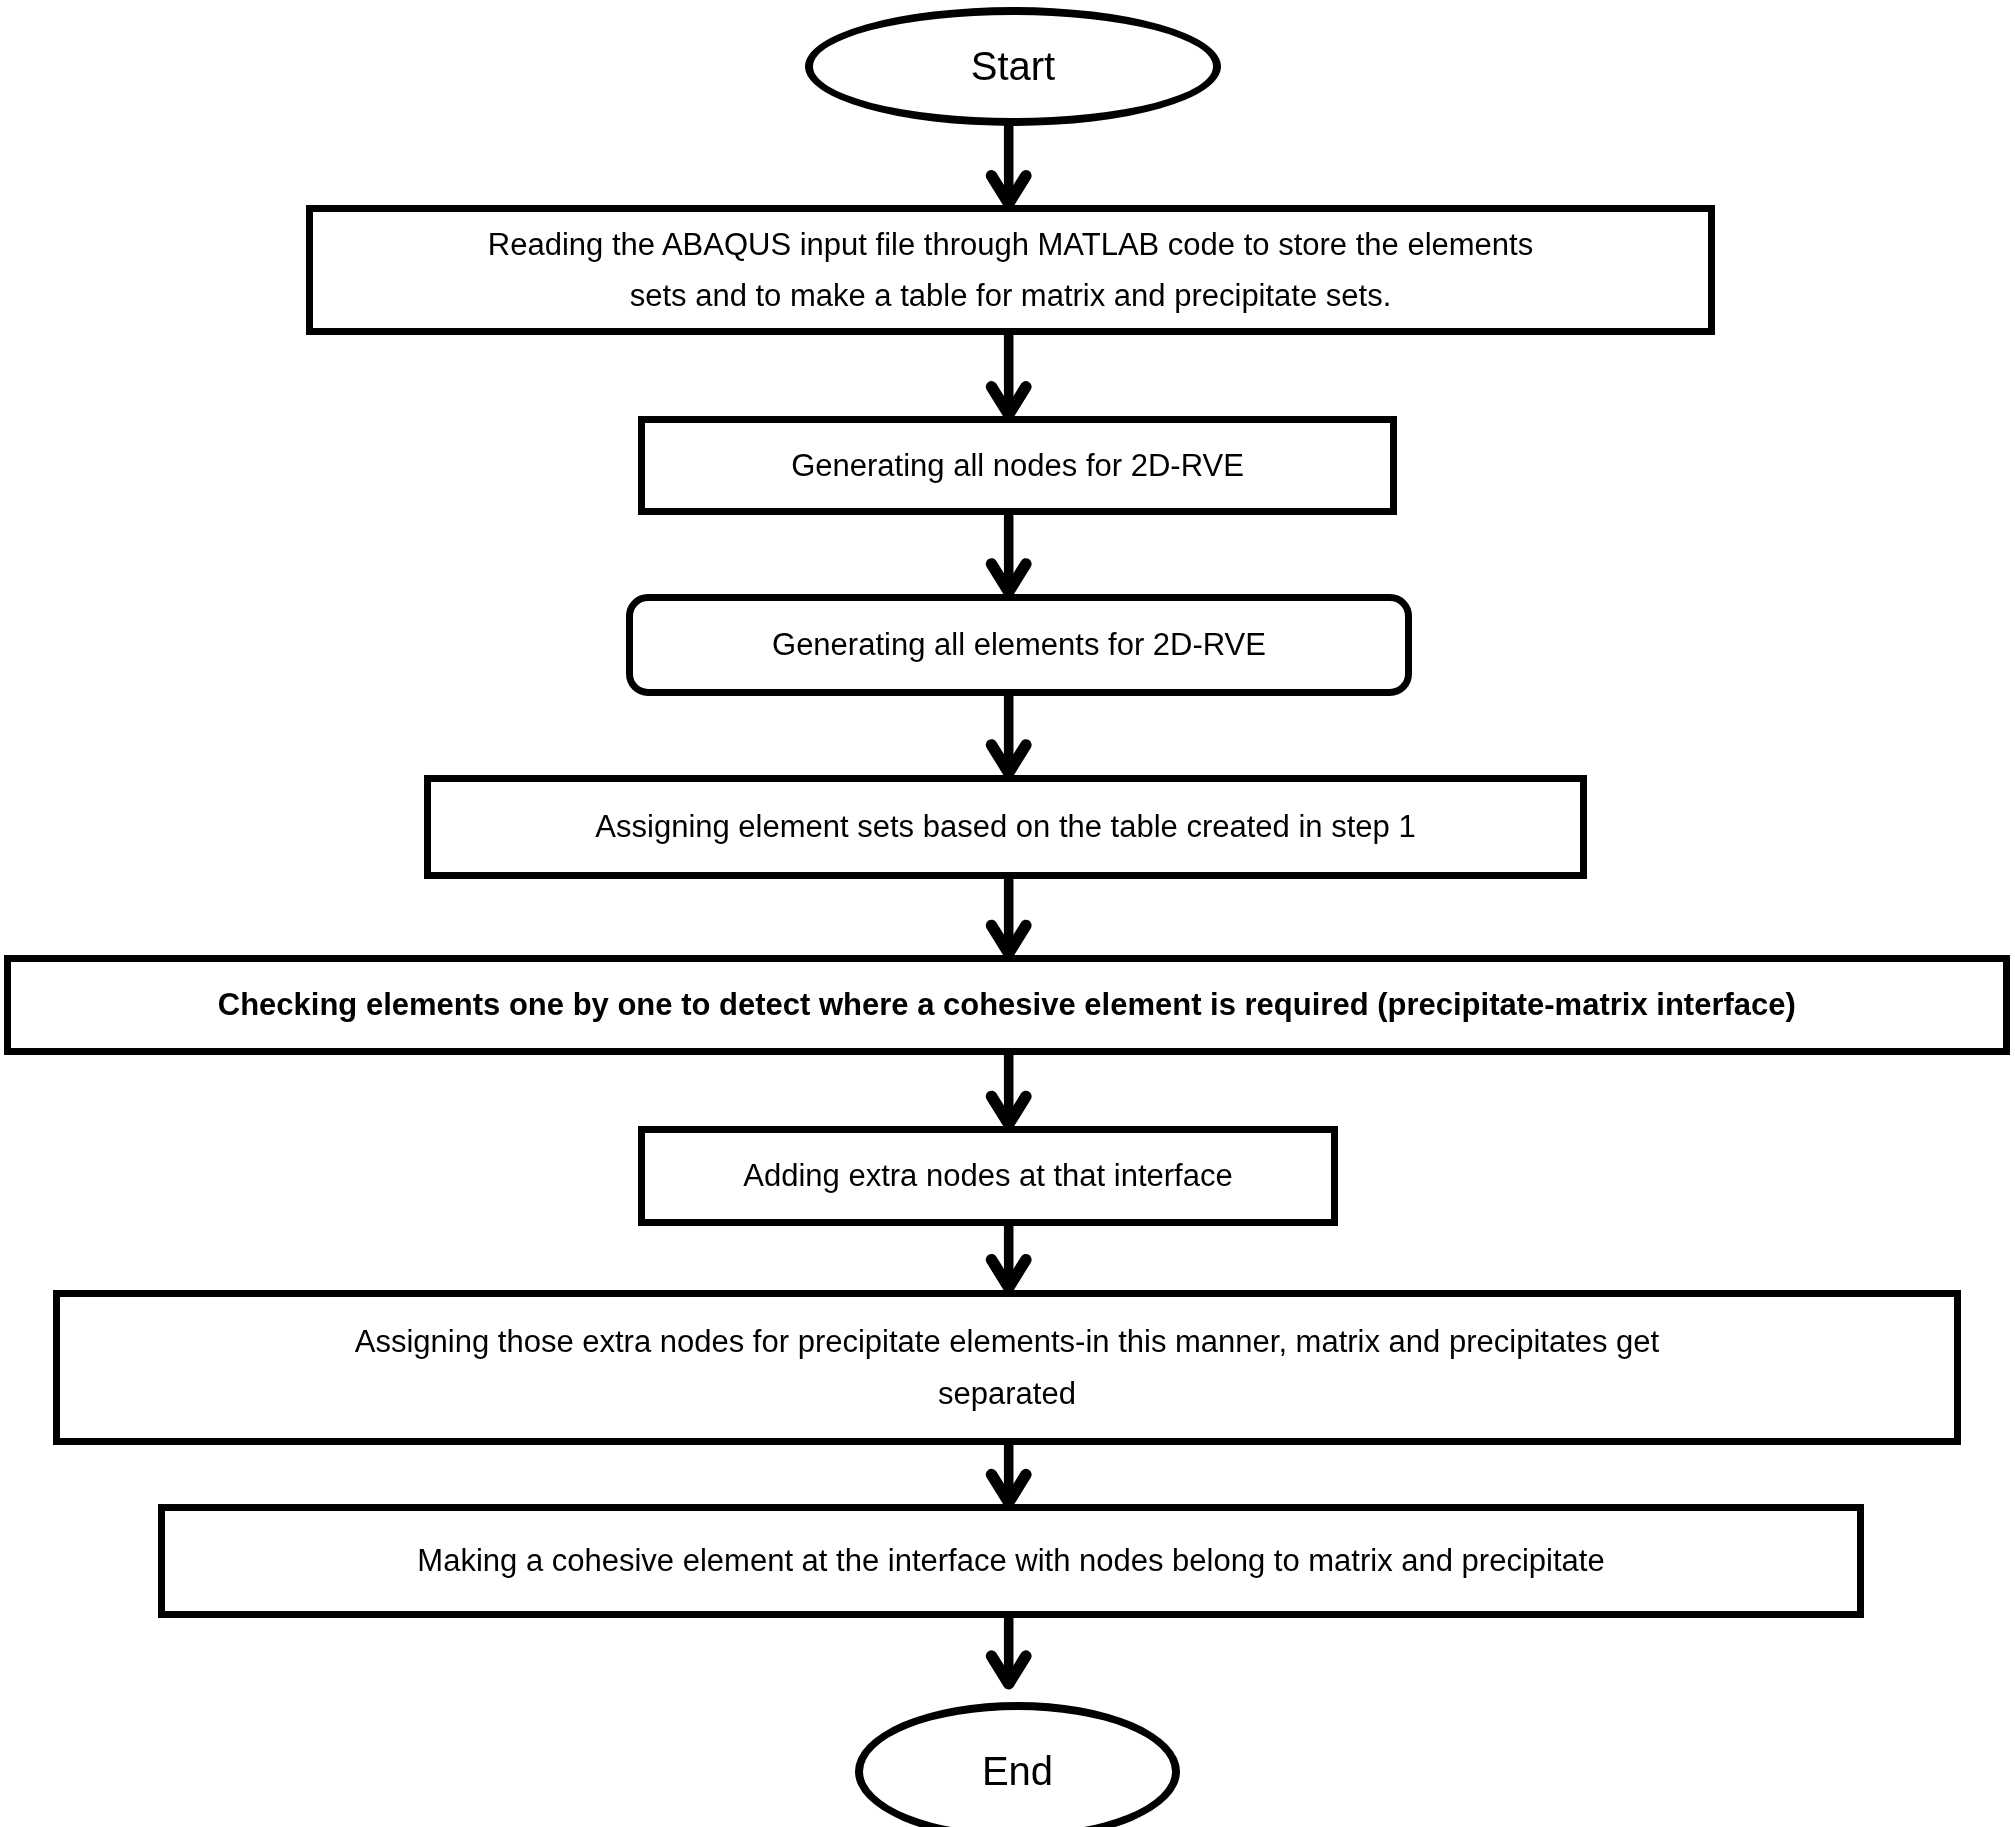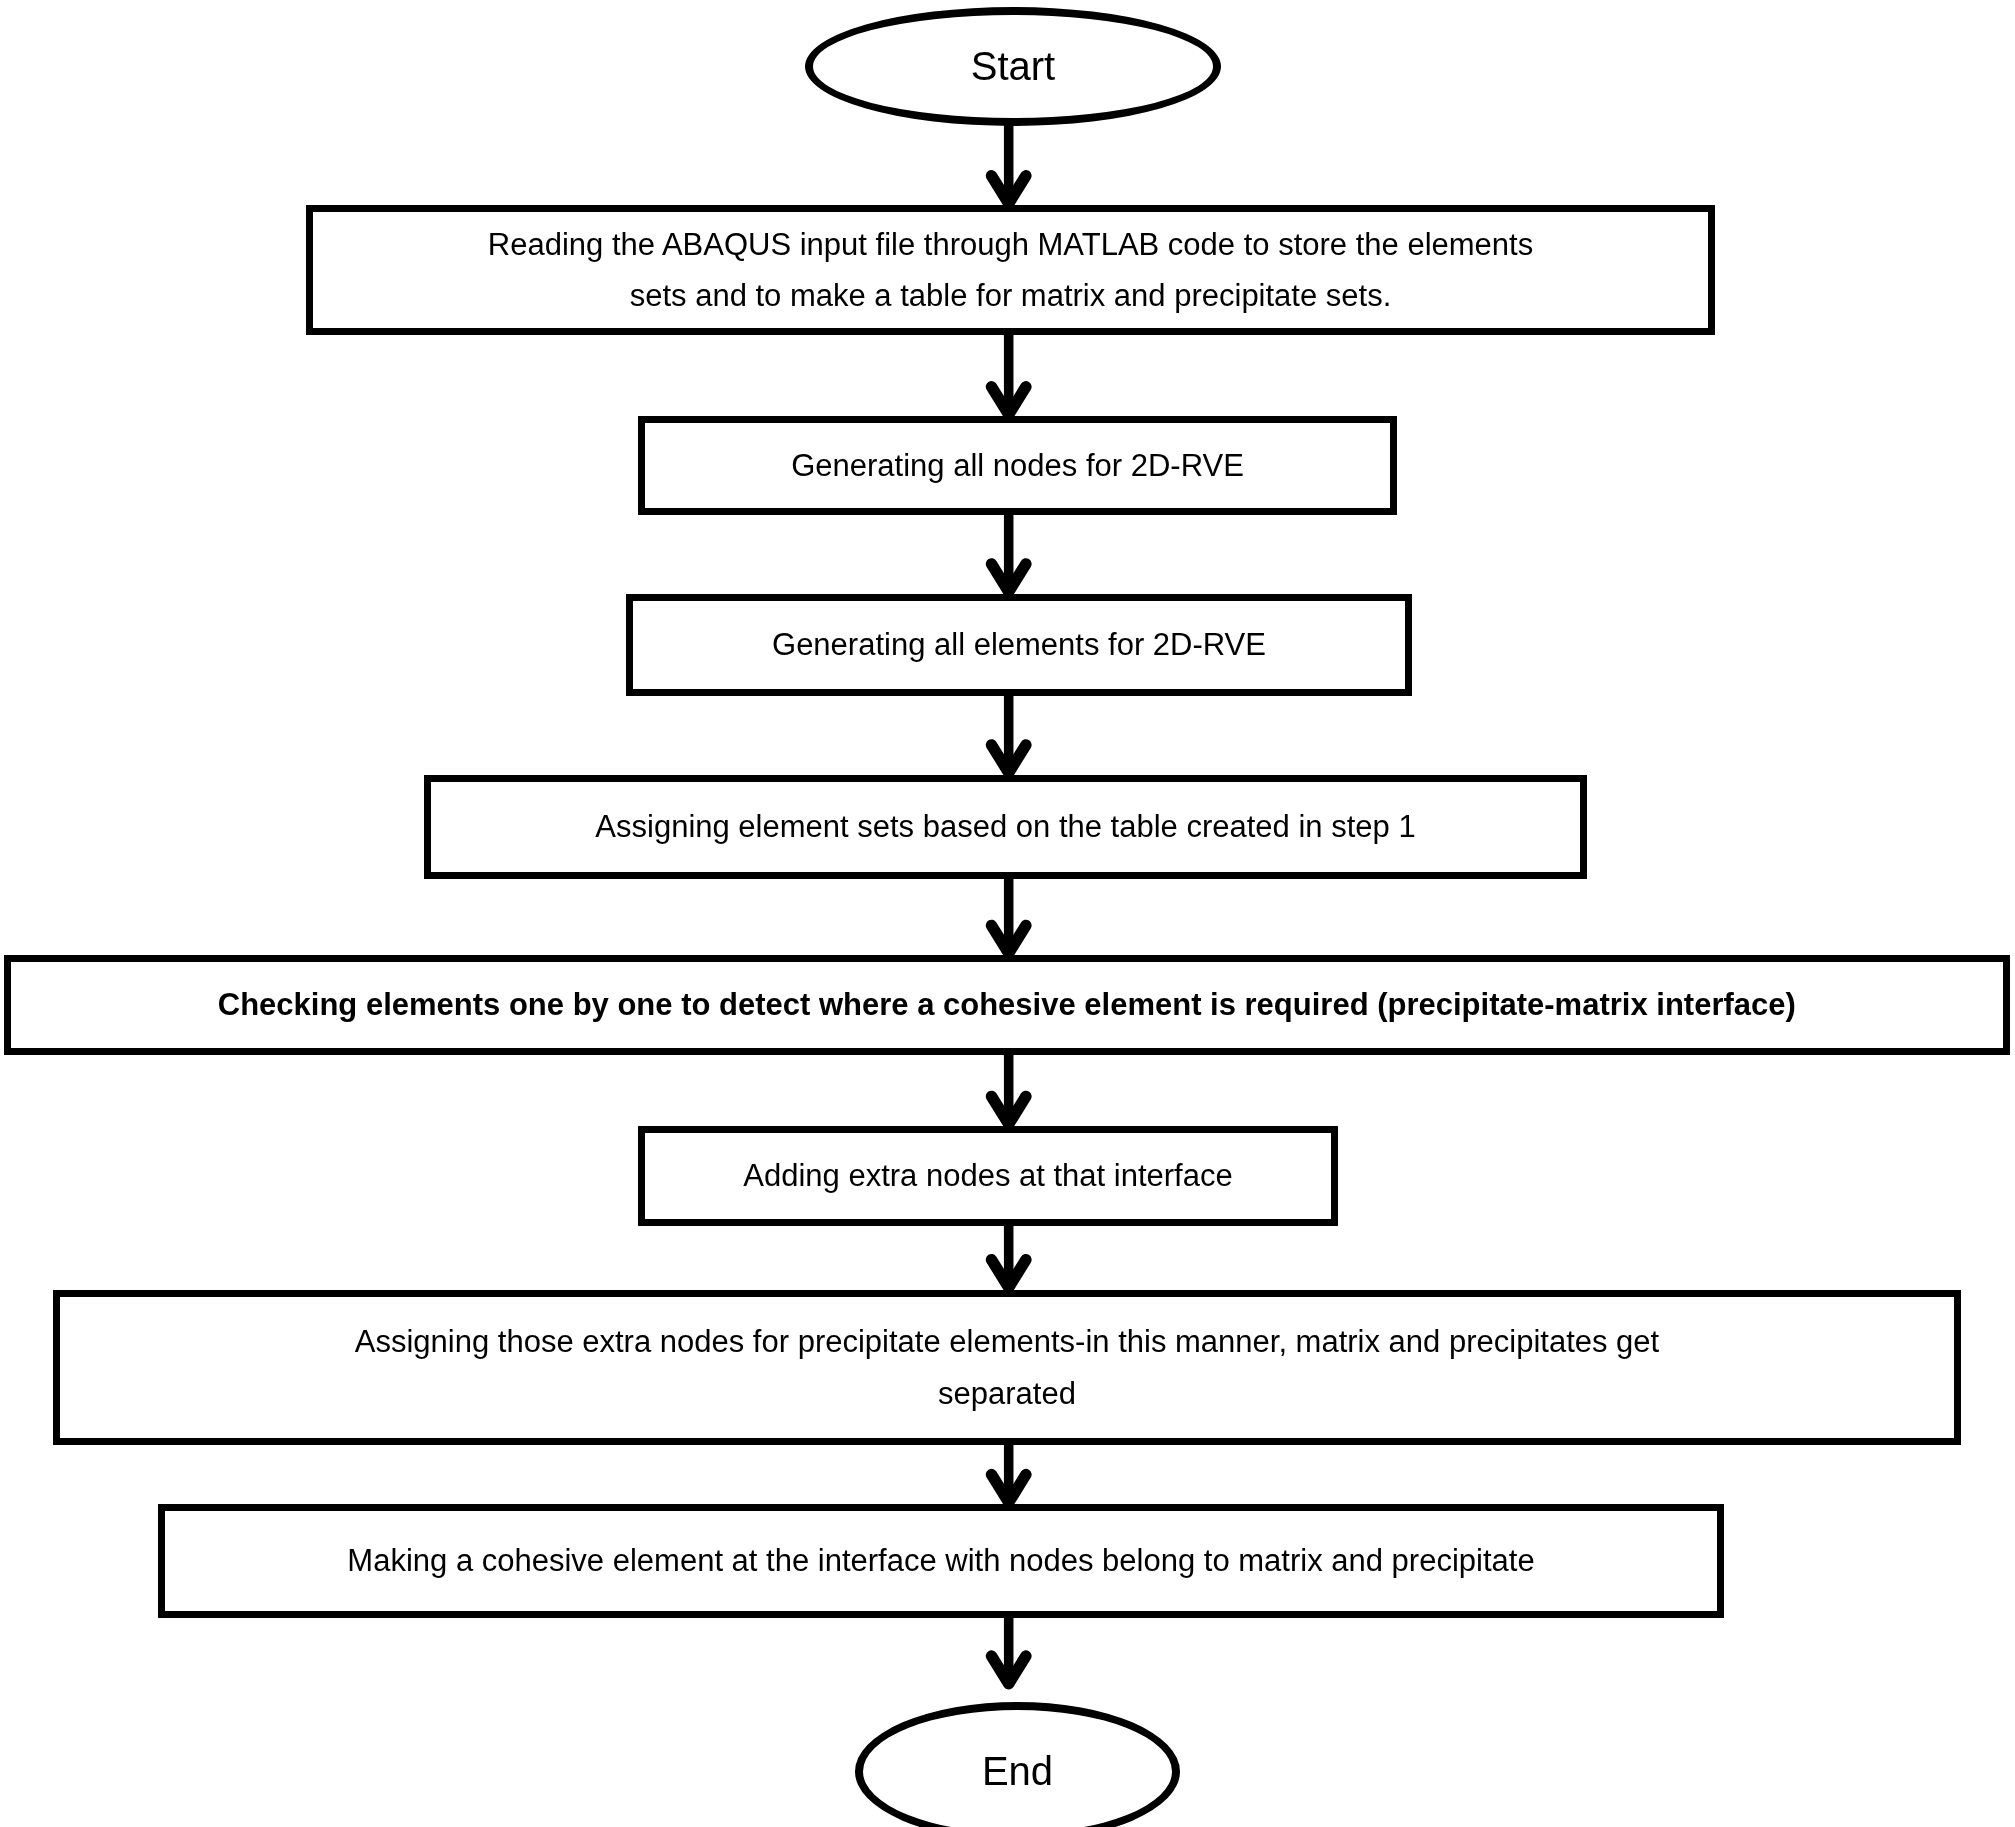--- a/index.html
+++ b/index.html
@@ -40,26 +40,26 @@
   }
   .terminator {
     border-radius: 50%;
     border-width: 8.6px;
     font-size: 40px;
   }
   
   #n-start { left: 805px; top: 7.2px;   width: 416px;  height: 119px; }
   #n-step1 { left: 306px;  top: 205px;  width: 1409px; height: 130px; }
   #n-step2 { left: 638px; top: 416px;  width: 759px; height: 99px; }
-  #n-step3 { left: 626px; top: 594px; width: 786px; height: 102px; }
+  #n-step3 { left: 626px; top: 594px; width: 786px; height: 102px; border-radius: 22px; }
   #n-step4 { left: 424px;  top: 775px; width: 1163px; height: 104px; }
   #n-step5 { left: 3.8px;    top: 955px; width: 2006px; height: 100px; font-weight: bold; }
   #n-step6 { left: 638px; top: 1126px; width: 700px; height: 100px; }
   #n-step7 { left: 53px;  top: 1290px; width: 1908px; height: 155px; }
-  #n-step8 { left: 158px;  top: 1504px; width: 1566px; height: 114px; text-align: right; }
+  #n-step8 { left: 158px;  top: 1504px; width: 1706px; height: 114px; text-align: right; }
   #n-end   { left: 855px; top: 1702px; width: 325px;  height: 139px; }
 </style>
 </head>
 <body>
 
 <svg id="arrow-layer" viewBox="0 0 4219 3826" xmlns="http://www.w3.org/2000/svg" fill="none" stroke="#000000" stroke-linecap="round" stroke-linejoin="round">
   <g>
     <line x1="2112" y1="265" x2="2112" y2="400" stroke-width="20"></line>
     <polyline points="2076,368 2112,426 2148,368" stroke-width="24"></polyline>
   </g>

